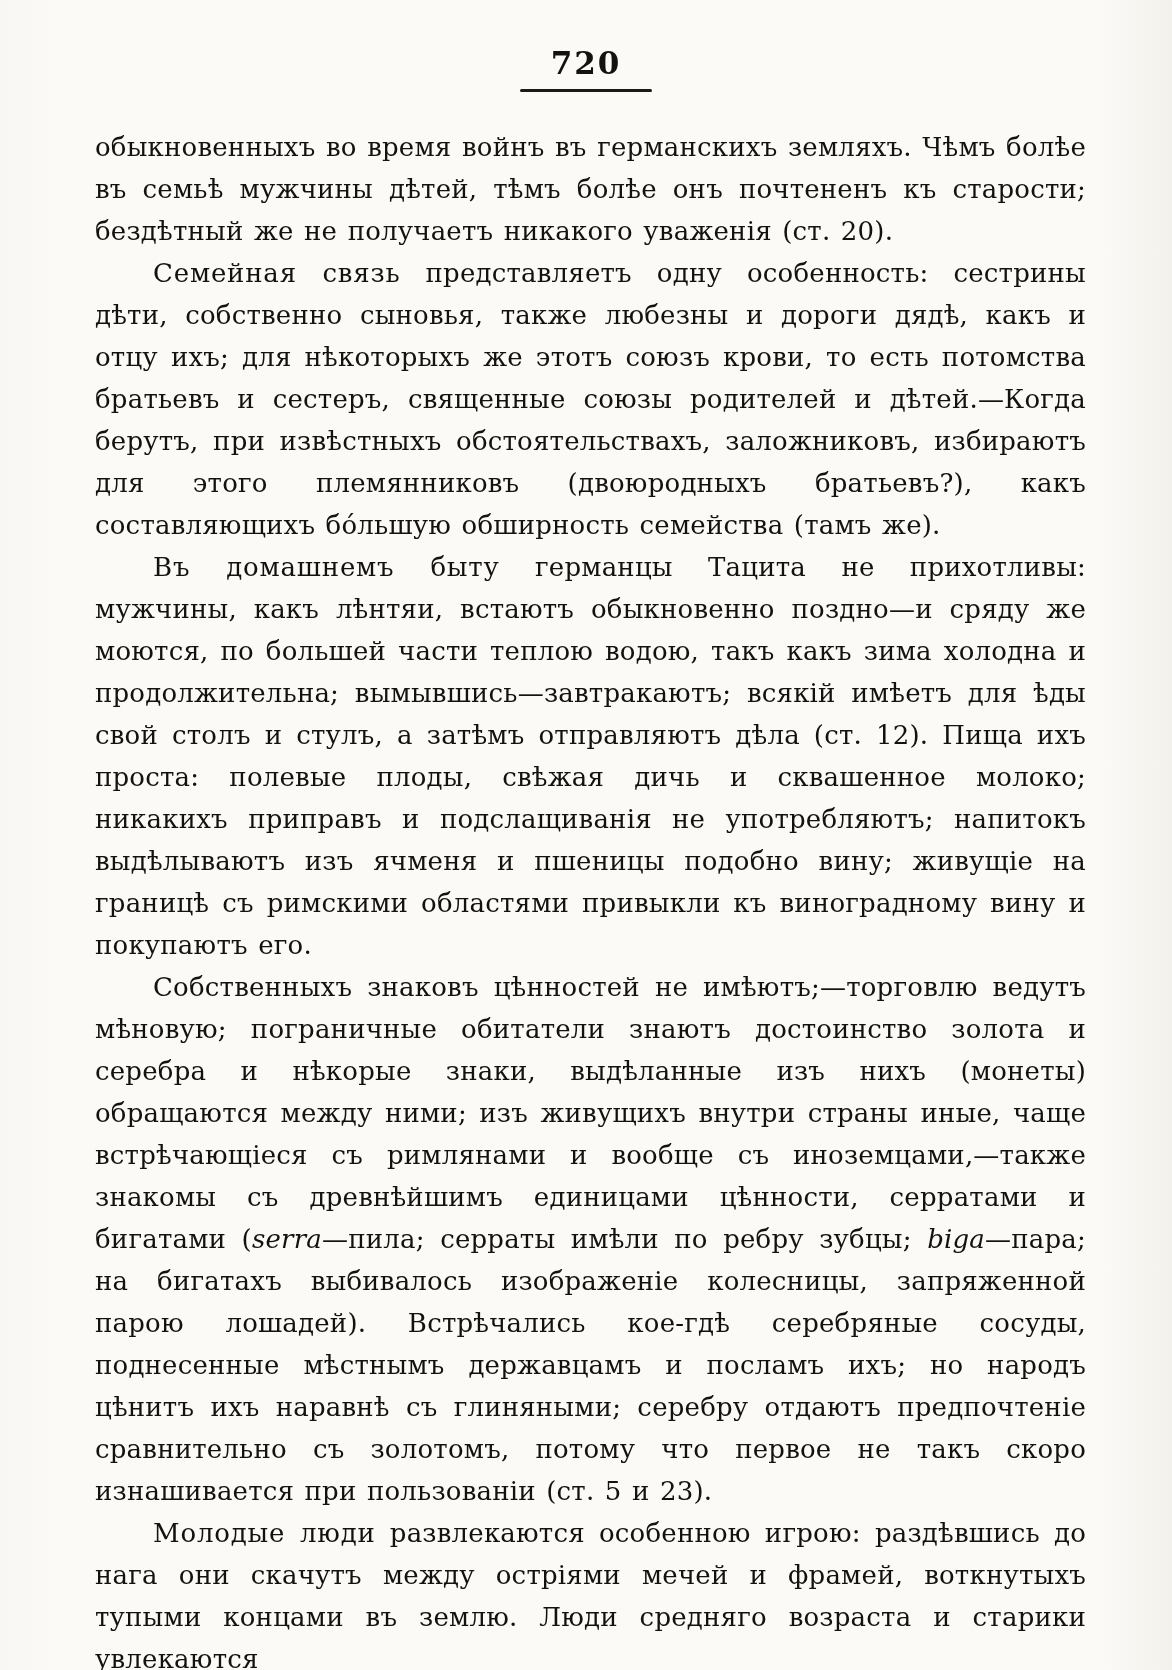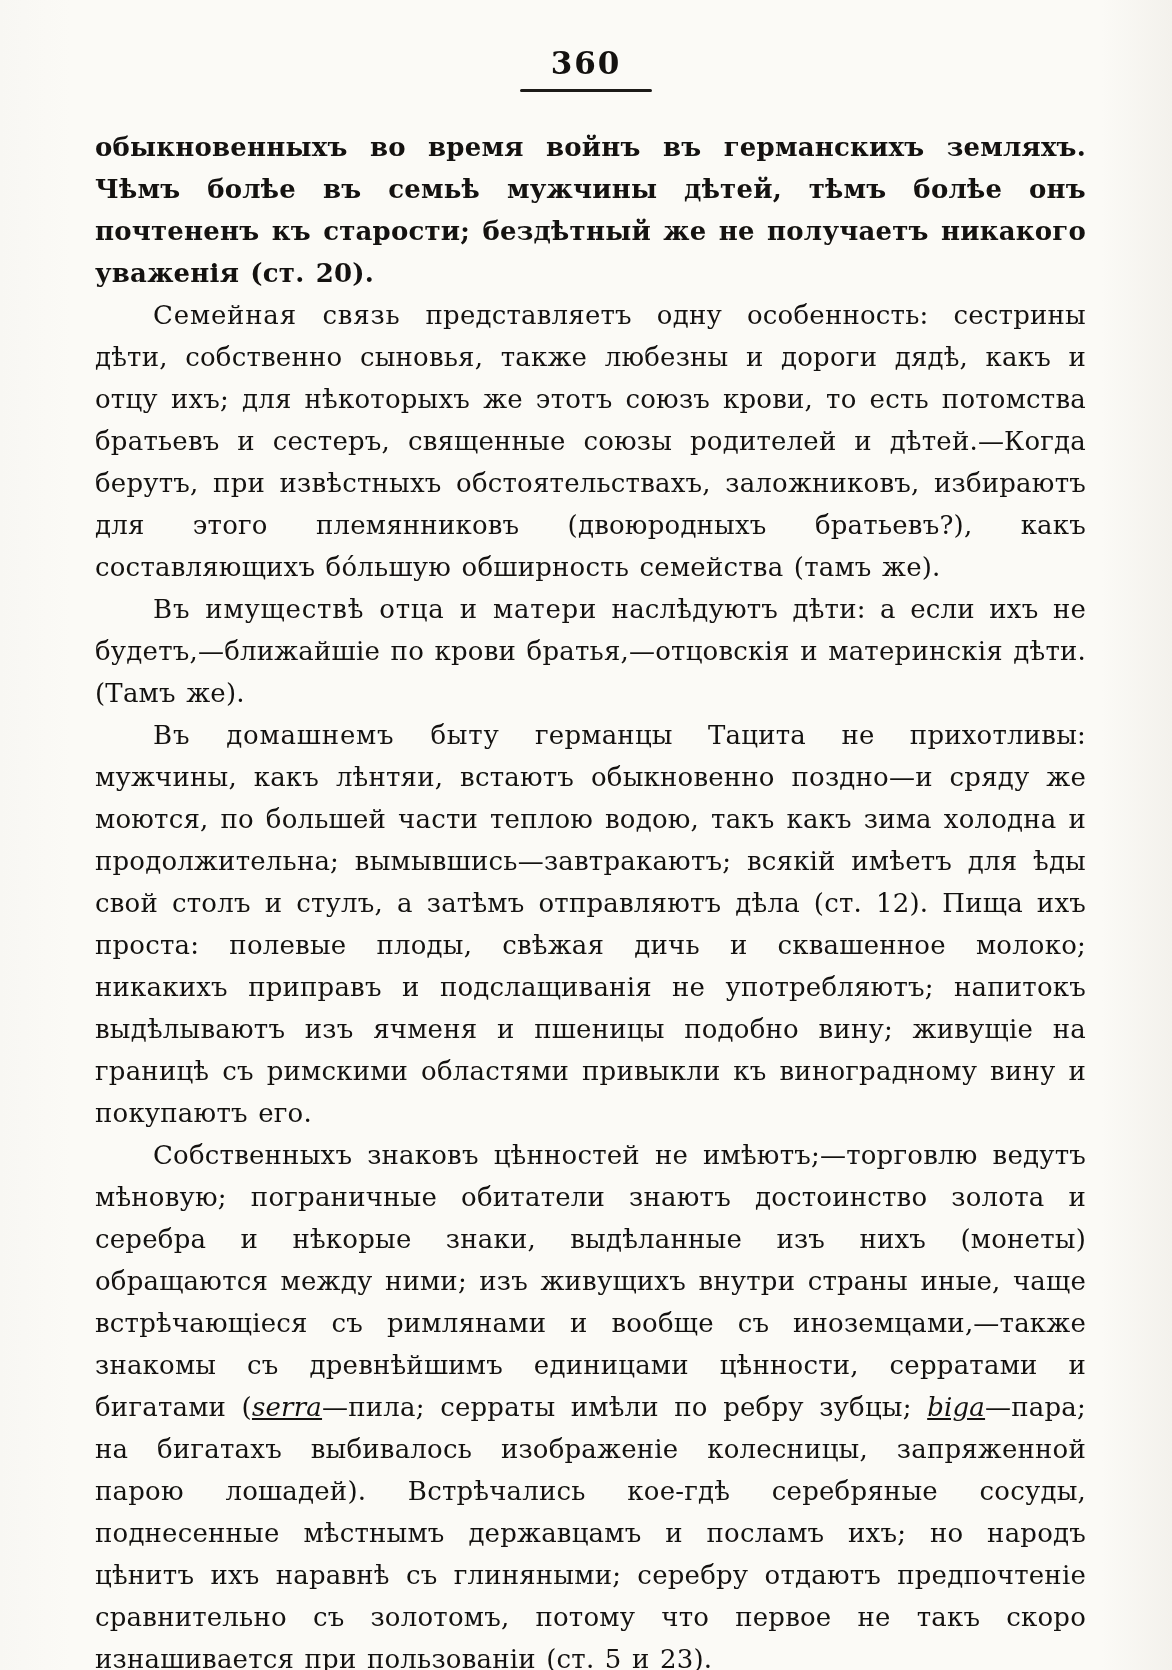--- a/index.html
+++ b/index.html
@@ -44,42 +44,39 @@
     line-height: 42px;
     letter-spacing: 0.2px;
     word-spacing: 2px;
   }
   p.para {
     margin: 0;
     text-indent: 58px;
   }
   p.para.no-indent {
     text-indent: 0;
-    font-weight: bold;
   }
   .seg-bold {
     font-weight: normal;
     letter-spacing: 0.8px;
   }
   .seg-italic {
   }
   .seg-latin-italic {
     font-style: italic;
-    text-decoration: underline;
   }
 </style>
 </head>
 <body>
 
 <div class="book-page">
   <div class="page-header">
-    <div class="page-number">360</div>
+    <div class="page-number">720</div>
     <div class="page-number-rule"></div>
   </div>
   <div class="text-block">
       <p class="para no-indent"><span class="seg-normal">обыкновенныхъ во время войнъ въ германскихъ земляхъ. Чѣмъ болѣе въ семьѣ мужчины дѣтей, тѣмъ болѣе онъ почтененъ къ старости; бездѣтный же не получаетъ никакого уваженія (ст. 20).</span></p>
       <p class="para"><span class="seg-bold">Семейная связь</span><span class="seg-normal"> представляетъ одну особенность: сестрины дѣти, собственно сыновья, также любезны и дороги дядѣ, какъ и отцу ихъ; для нѣкоторыхъ же этотъ союзъ крови, то есть потомства братьевъ и сестеръ, священные союзы родителей и дѣтей.—Когда берутъ, при извѣстныхъ обстоятельствахъ, заложниковъ, избираютъ для этого племянниковъ (двоюродныхъ братьевъ?), какъ составляющихъ бо́льшую обширность семейства (тамъ же).</span></p>
-      <p class="para"><span class="seg-bold">Въ имуществѣ отца и матери</span><span class="seg-normal"> наслѣдуютъ дѣти: а если ихъ не будетъ,—ближайшіе по крови братья,—отцовскія и материнскія дѣти. (Тамъ же).</span></p>
       <p class="para"><span class="seg-bold">Въ домашнемъ быту</span><span class="seg-normal"> германцы Тацита не прихотливы: мужчины, какъ лѣнтяи, встаютъ обыкновенно поздно—и сряду же моются, по большей части теплою водою, такъ какъ зима холодна и продолжительна; вымывшись—завтракаютъ; всякій имѣетъ для ѣды свой столъ и стулъ, а затѣмъ отправляютъ дѣла (ст. 12). Пища ихъ проста: полевые плоды, свѣжая дичь и сквашенное молоко; никакихъ приправъ и подслащиванія не употребляютъ; напитокъ выдѣлываютъ изъ ячменя и пшеницы подобно вину; живущіе на границѣ съ римскими областями привыкли къ виноградному вину и покупаютъ его.</span></p>
       <p class="para"><span class="seg-normal">Собственныхъ </span><span class="seg-italic">знаковъ цѣнностей</span><span class="seg-normal"> не имѣютъ;—торговлю ведутъ </span><span class="seg-italic">мѣновую</span><span class="seg-normal">; пограничные обитатели знаютъ достоинство золота и серебра и нѣкорые знаки, выдѣланные изъ нихъ (монеты) обращаются между ними; изъ живущихъ внутри страны иные, чаще встрѣчающіеся съ римлянами и вообще съ иноземцами,—также знакомы съ древнѣйшимъ единицами цѣнности, </span><span class="seg-italic">серратами</span><span class="seg-normal"> и </span><span class="seg-italic">бигатами</span><span class="seg-normal"> (</span><span class="seg-latin-italic">serra</span><span class="seg-normal">—пила; серраты имѣли по ребру зубцы; </span><span class="seg-latin-italic">biga</span><span class="seg-normal">—пара; на бигатахъ выбивалось изображеніе колесницы, запряженной парою лошадей). Встрѣчались кое-гдѣ серебряные сосуды, поднесенные мѣстнымъ державцамъ и посламъ ихъ; но народъ цѣнитъ ихъ наравнѣ съ глиняными; серебру отдаютъ предпочтеніе сравнительно съ золотомъ, потому что первое не такъ скоро изнашивается при пользованіи (ст. 5 и 23).</span></p>
       <p class="para"><span class="seg-bold">Молодые люди</span><span class="seg-normal"> развлекаются особенною игрою: раздѣвшись до нага они скачутъ между остріями мечей и фрамей, воткнутыхъ тупыми концами въ землю. Люди средняго возраста и старики увлекаются </span></p>
     </div>
 </div>
 
 </body></html>

